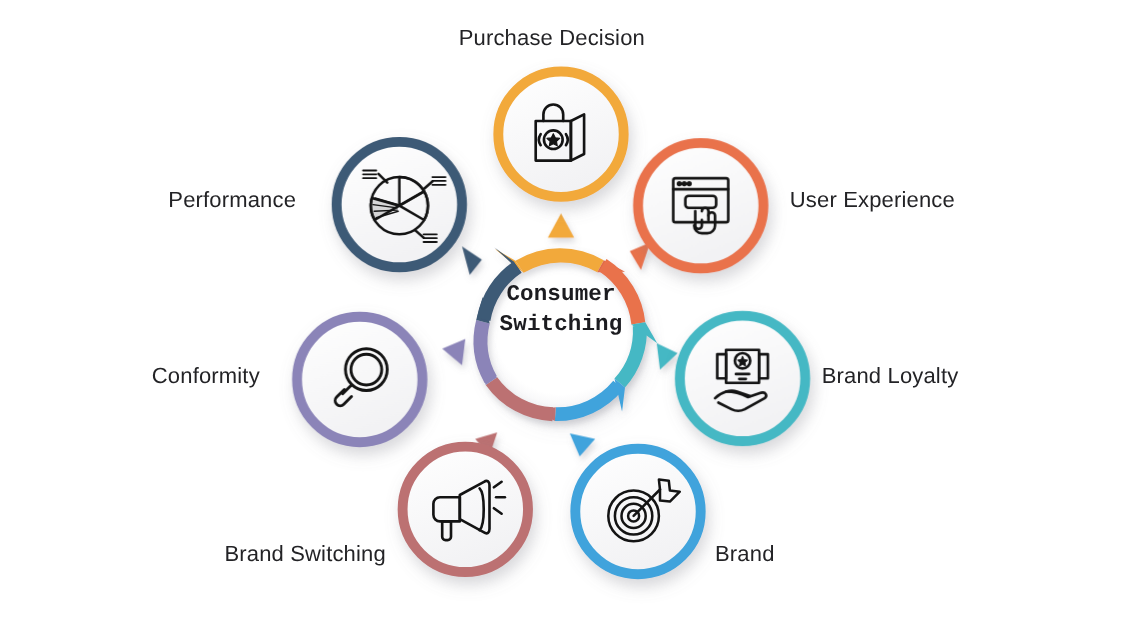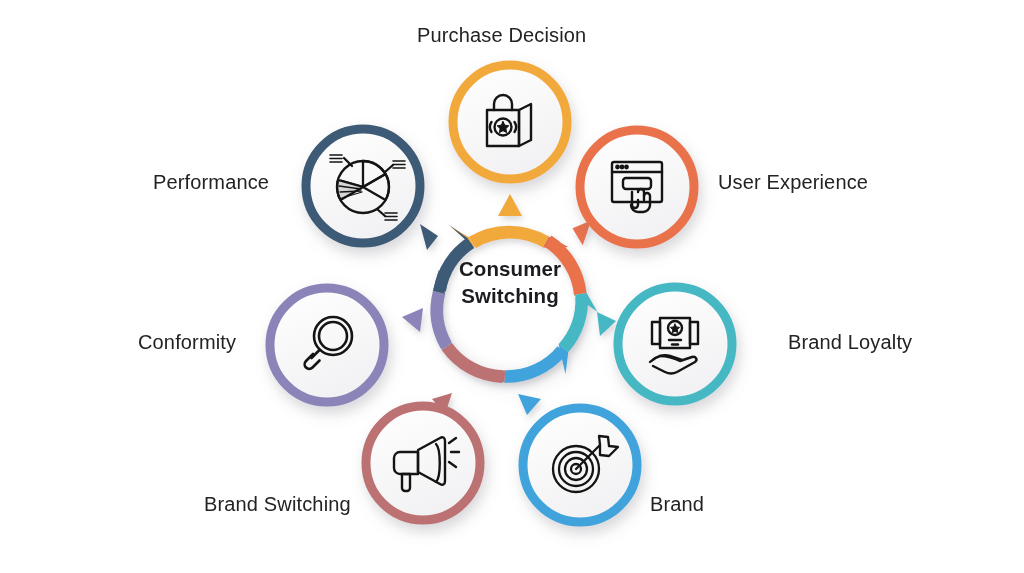--- a/index.html
+++ b/index.html
@@ -36,33 +36,34 @@
     left: 412px;
     top: 255px;
     width: 196px;
     text-align: center;
     font-size: 20.5px;
     font-weight: bold;
     color: #1c1c20;
     line-height: 1.32;
     letter-spacing: 0.1px;
     pointer-events: none;
+    font-family: Liberation Mono, monospace;
   }
 
   
   .node-label {
     position: absolute;
     font-size: 20px;
     color: #232326;
     white-space: nowrap;
     letter-spacing: 0.15px;
   }
   .lbl-purchase      { left: 417px; top: 24px;  }
   .lbl-userexp       { left: 718px; top: 171px; }
-  .lbl-loyalty       { left: 747px; top: 331px; margin-left: 41px; }
+  .lbl-loyalty       { left: 747px; top: 331px; }
   .lbl-affect        { left: 650px; top: 493px; }
   .lbl-switching     { left: 204px; top: 493px; }
   .lbl-conformity    { left: 138px; top: 331px; text-align: right; }
   .lbl-performance   { left: 153px; top: 171px; }
 </style>
 </head>
 <body>
 
 <div id="canvas">
 

